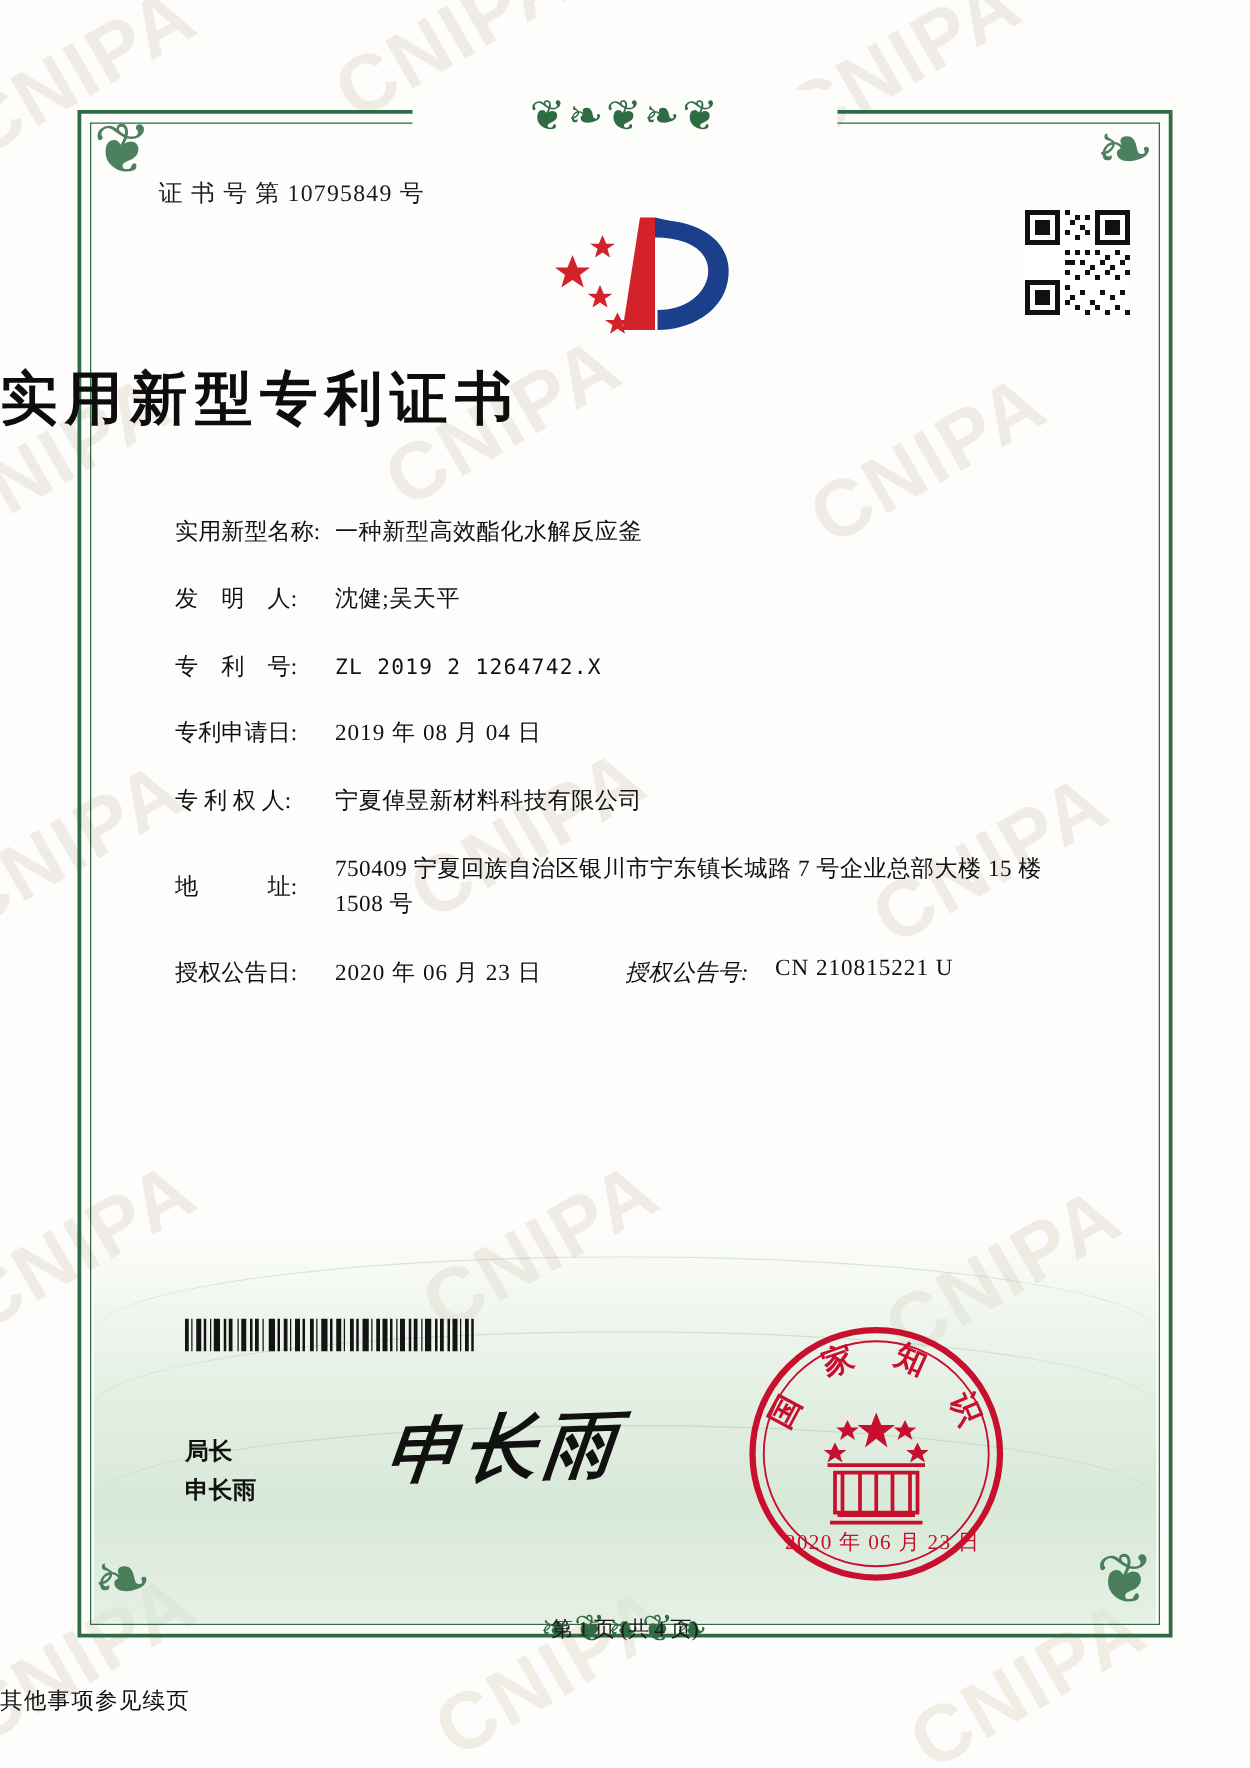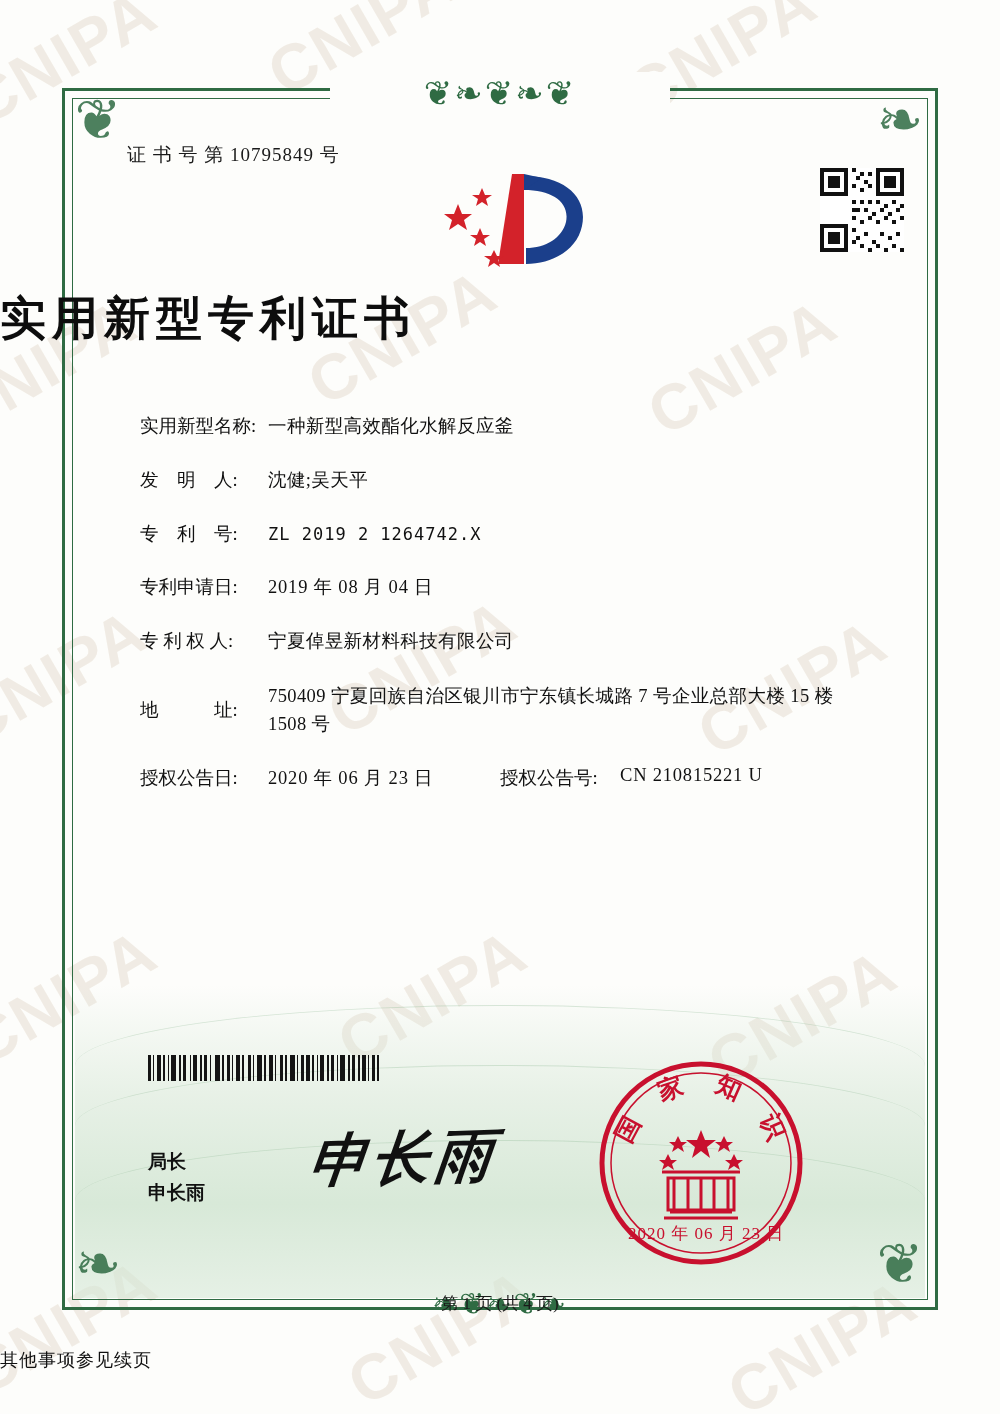--- a/index.html
+++ b/index.html
@@ -194,21 +194,21 @@
   }
   .row.addr .val { line-height: 1.55; }
 
   .row-two {
     display: flex;
     align-items: flex-start;
     margin-bottom: 22px;
   }
   .half-left { width: 360px; flex: 0 0 360px; display: flex; }
   .half-right { flex: 1; display: flex; }
-  .half-right .lbl2 { width: 120px; flex: 0 0 120px; white-space: nowrap; }
+  .half-right .lbl2 { width: 120px; flex: 0 0 120px; white-space: nowrap; font-style: italic; }
 
   
   .paras {
     position: absolute;
     left: 140px;
     top: 830px;
     width: 720px;
     font-size: 18px;
     color: #111;
     line-height: 1.72;

